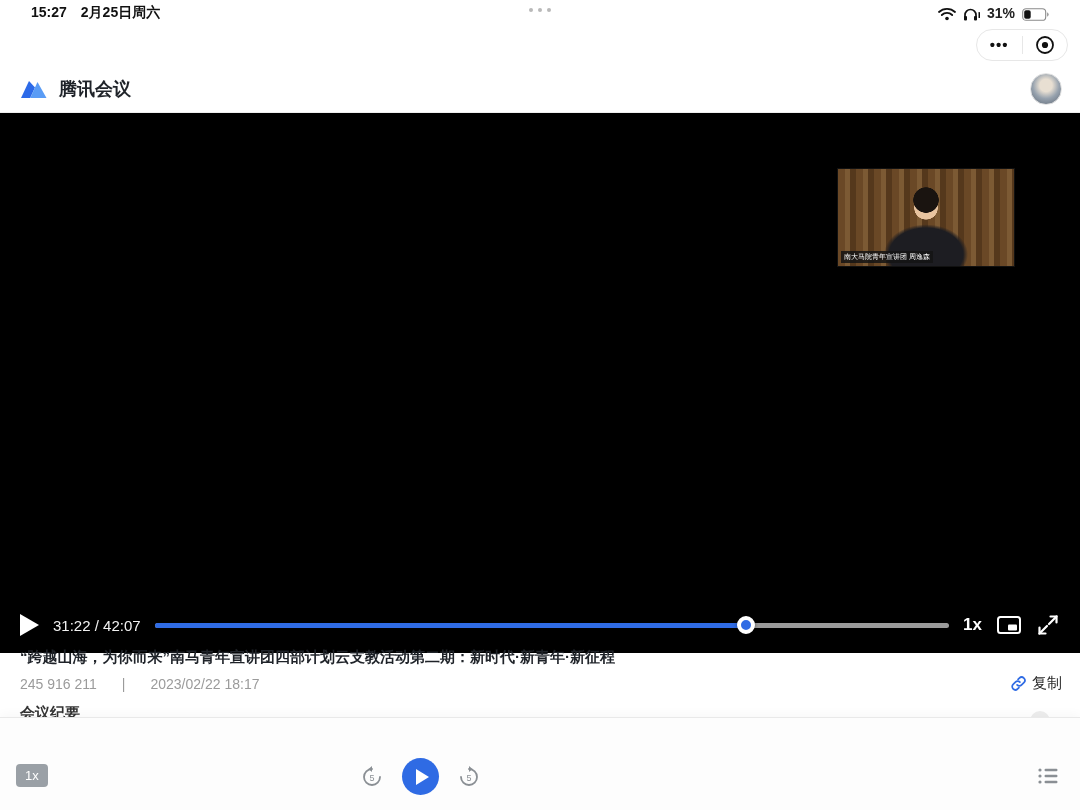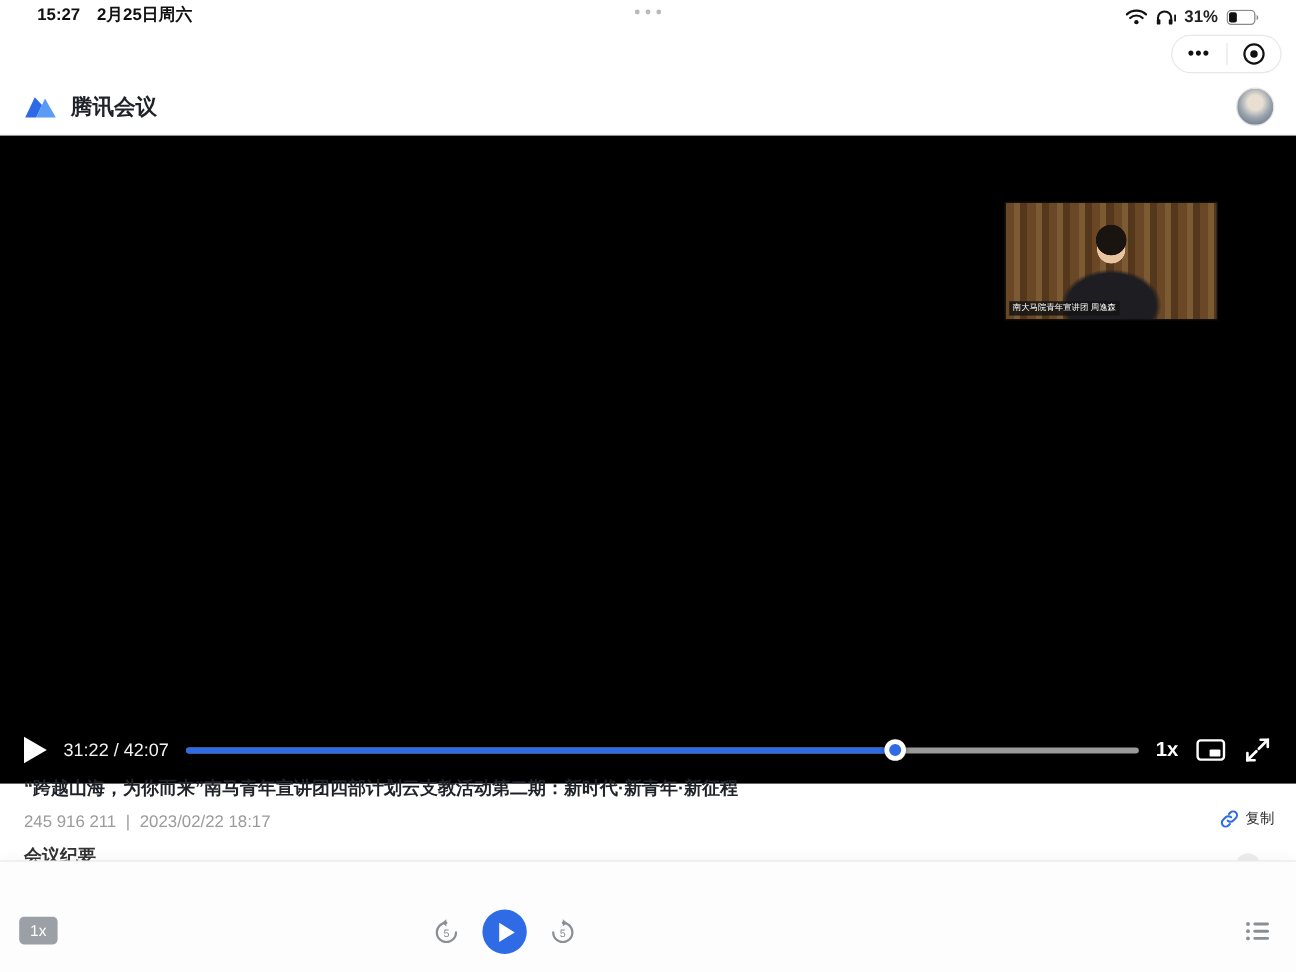--- a/index.html
+++ b/index.html
@@ -105,22 +105,22 @@
   .play-tri { width:0; height:0; border-top:11px solid transparent; border-bottom:11px solid transparent; border-left:19px solid #fff; cursor:pointer; }
   .pc-time { color:#f2f2f2; font-size:15px; white-space:nowrap; }
   .pc-track { position:relative; flex:1; height:5px; border-radius:3px; background:#9a9a9a; cursor:pointer; }
   .pc-fill { position:absolute; left:0; top:0; height:100%; border-radius:3px; background:#2f6be4; }
   .pc-handle { position:absolute; right:-9px; top:50%; transform:translateY(-50%); width:18px; height:18px; border-radius:50%; background:#2f6be4; border:4px solid #fff; box-shadow:0 0 4px rgba(0,0,0,.4); }
   .pc-speed { color:#fff; font-size:17px; font-weight:700; cursor:pointer; }
   .pc-icon { cursor:pointer; display:flex; }
 
   
   .rec-title { position:absolute; left:20px; top:648px; width:980px; font-size:15px; font-weight:700; color:#1f2329; white-space:nowrap; overflow:hidden; }
-  .rec-meta { position:absolute; left:20px; top:676px; font-size:14px; color:#9b9b9b; display:flex; gap:8px; }
-  .copy-btn { position:absolute; right:18px; top:674px; display:flex; align-items:center; gap:5px; font-size:12px; color:#2b2b2b; cursor:pointer; }
+  .rec-meta { position:absolute; left:20px; top:676px; font-size:14px; color:#9b9b9b; display:flex; gap:25px; }
+  .copy-btn { position:absolute; right:18px; top:674px; display:flex; align-items:center; gap:5px; font-size:15px; color:#2b2b2b; cursor:pointer; }
   .tab-label { position:absolute; left:20px; top:704px; font-size:15px; font-weight:700; color:#333; }
   .clipped-icon { position:absolute; right:30px; top:711px; width:20px; height:20px; border-radius:50%; background:#ededed; }
 
   
   .bottom-bar { position:absolute; left:0; top:718px; width:1080px; height:92px; background:#fdfdfd; box-shadow:0 -1px 0 #e9e9e9, 0 -4px 10px rgba(0,0,0,.03); }
   .bb-time-row { position:absolute; left:0; top:8px; width:100%; height:28px; }
   .bb-cur { position:absolute; left:20px; top:5px; font-size:15px; color:#a2a2a2; }
   .bb-total { position:absolute; right:18px; top:5px; font-size:15px; color:#a2a2a2; }
   .bb-track { position:absolute; left:72px; right:76px; top:12px; height:4px; border-radius:2px; background:#e9e9e9; cursor:pointer; }
   .bb-fill { position:absolute; left:0; top:0; height:100%; border-radius:2px; background:#2f6be4; }

